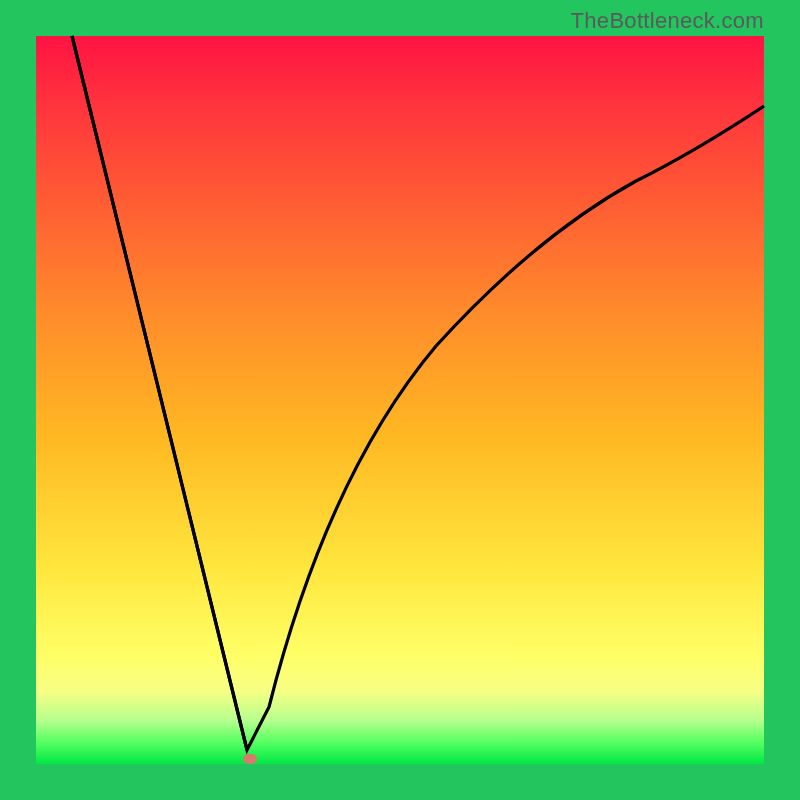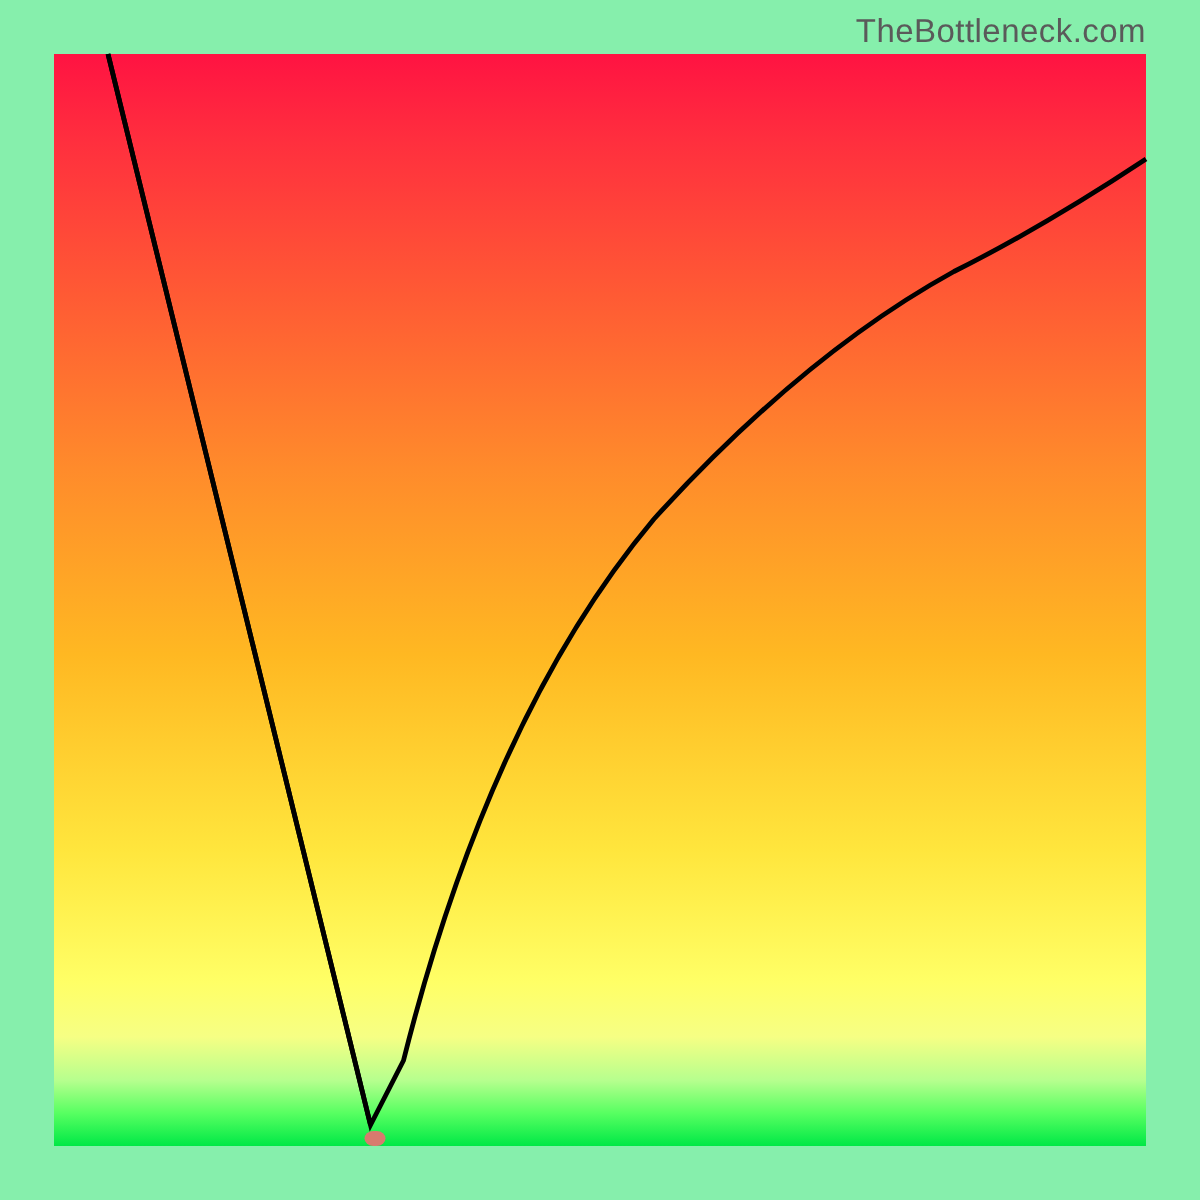--- a/index.html
+++ b/index.html
@@ -8,21 +8,21 @@
     width: 800px;
     height: 800px;
     overflow: hidden;
     background: #000;
     font-family: Arial, Helvetica, sans-serif;
   }
   .frame {
     position: relative;
     width: 800px;
     height: 800px;
-    background: #86efac;
+    background: #22c55e;
   }
   .plot-area {
     position: absolute;
     left: 36px;
     top: 36px;
     width: 728px;
     height: 728px;
     
     background: linear-gradient(
       to bottom,

